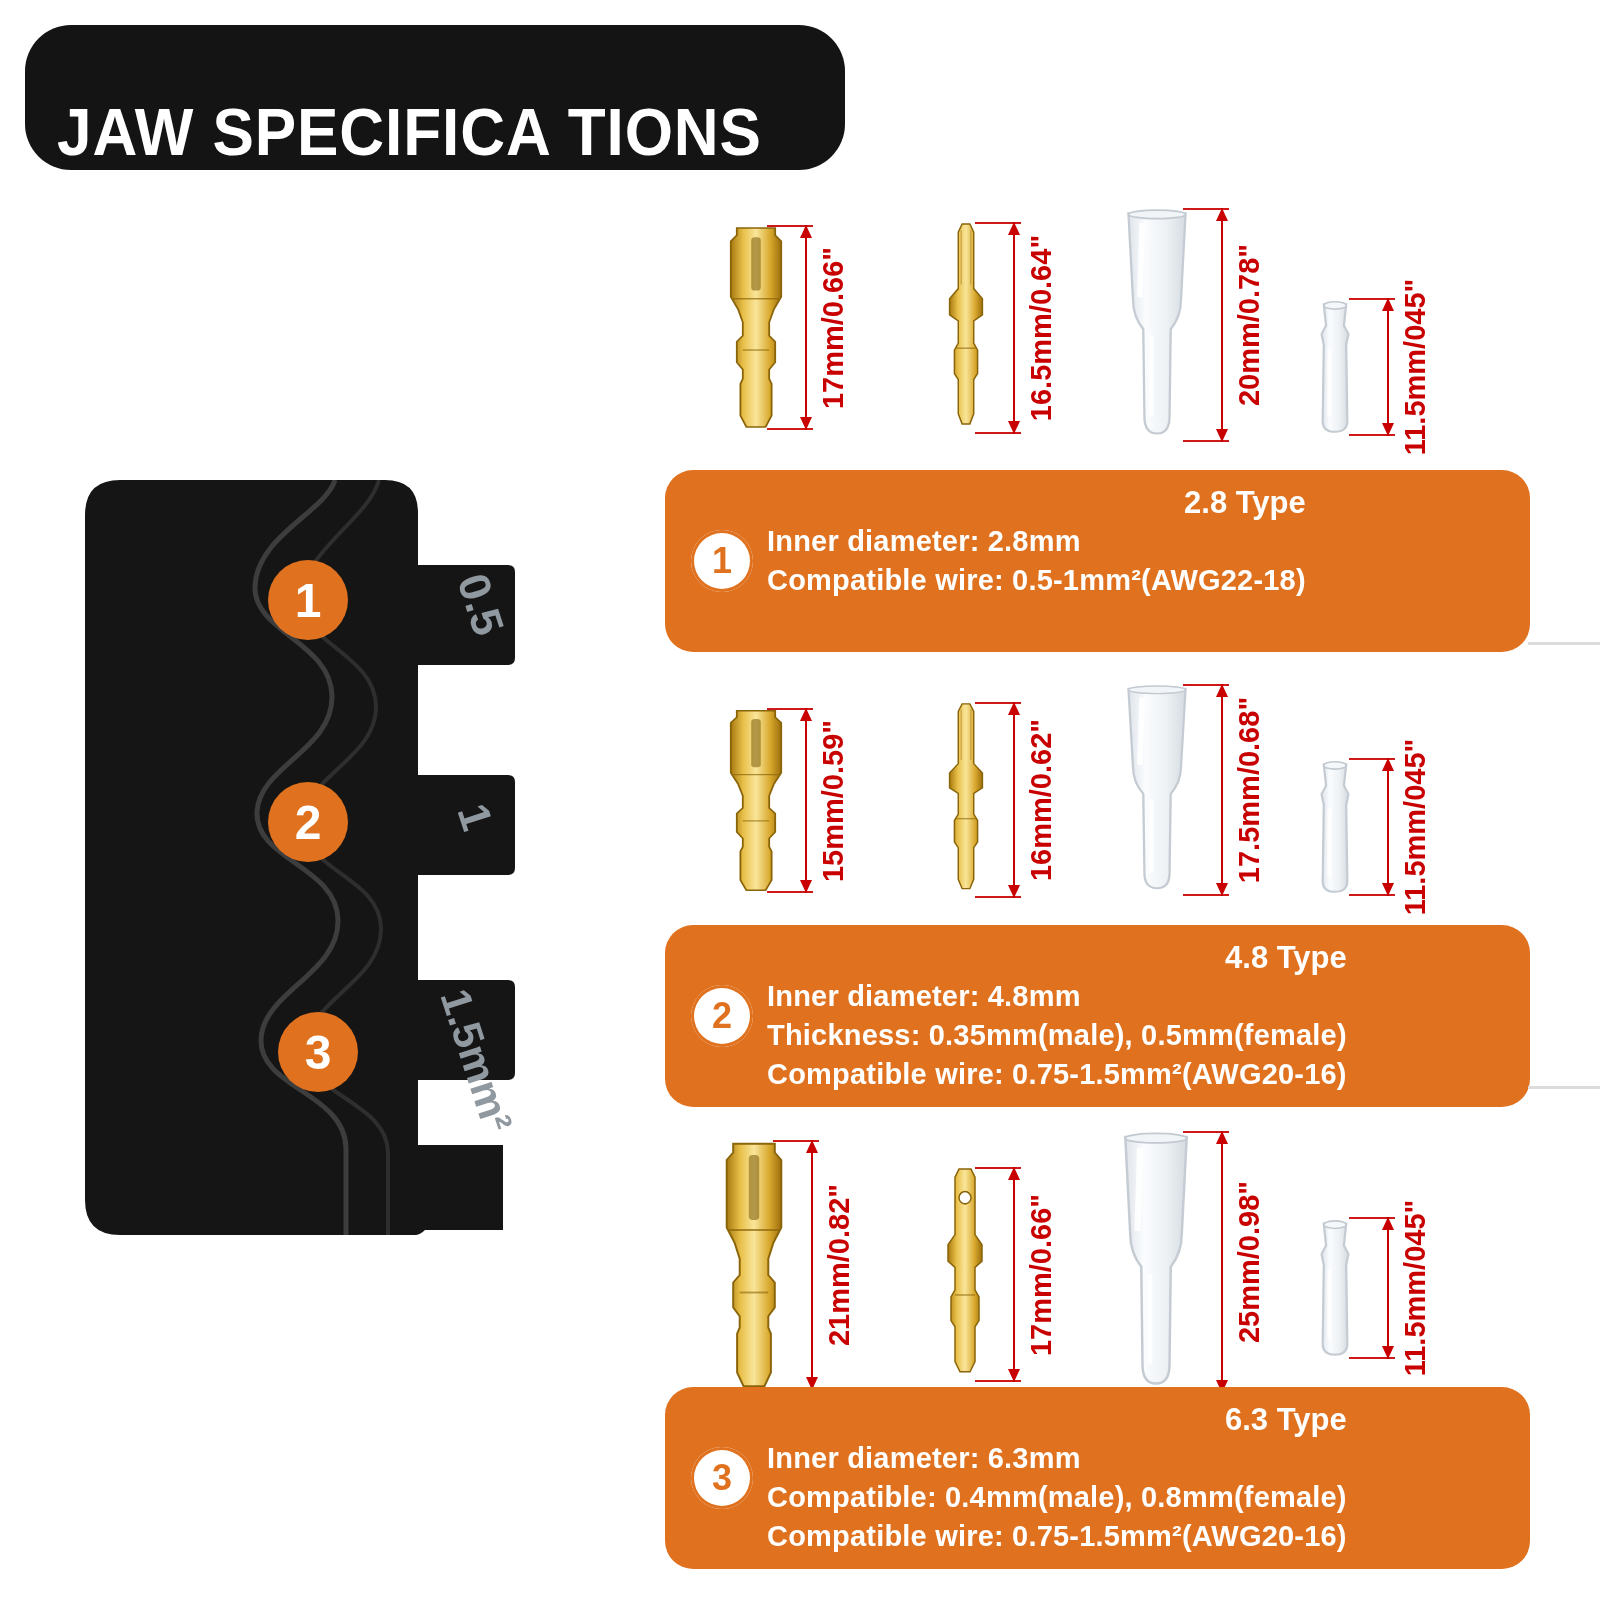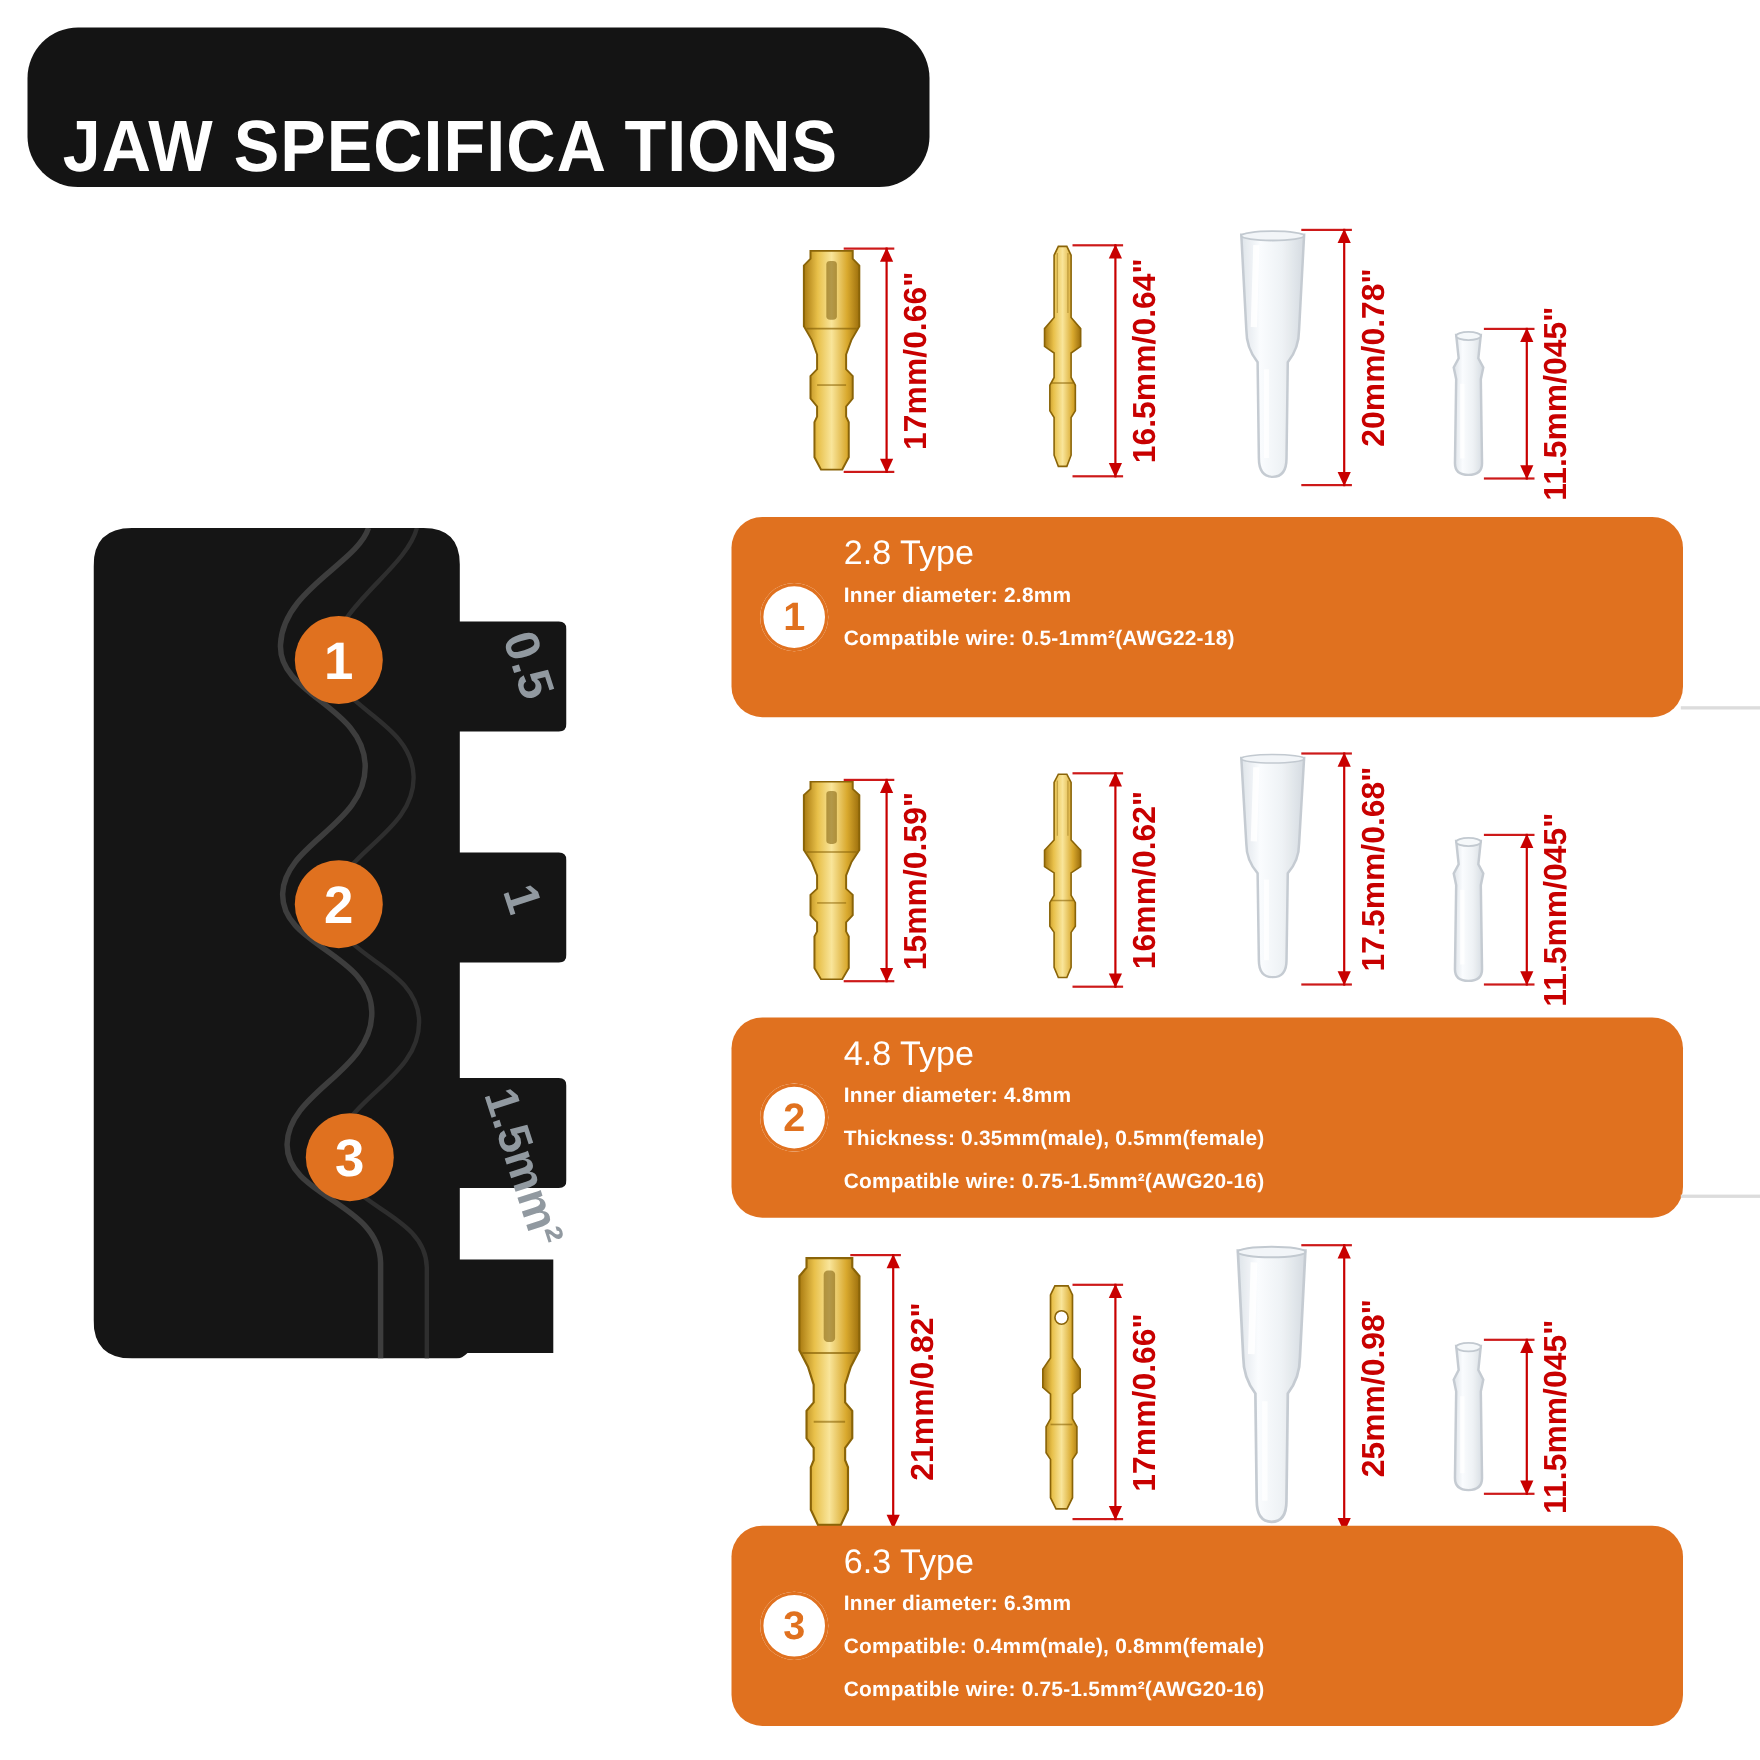--- a/index.html
+++ b/index.html
@@ -17,22 +17,22 @@
 
   
   .section{position:absolute;left:665px;width:935px;}
   .term{position:absolute;}
 
   .banner{position:absolute;left:0;width:865px;height:182px;background:#E0711F;border-radius:28px;}
   .badge{position:absolute;left:26px;top:50%;transform:translateY(-50%);width:62px;height:62px;
          border-radius:50%;background:#ffffff;color:#E0711F;font-size:36px;font-weight:800;
          display:flex;align-items:center;justify-content:center;box-shadow:0 0 0 3px #E0711F inset;}
   .banner-text{position:absolute;left:102px;top:13px;color:#ffffff;}
-  .type-label{font-size:31px;font-weight:400;line-height:39px;}
-  .spec-line{font-size:19px;font-weight:600;line-height:39px;letter-spacing:.2px;}
+  .type-label{font-size:31px;font-weight:700;line-height:39px;text-align:right;}
+  .spec-line{font-size:29px;font-weight:600;line-height:39px;letter-spacing:.2px;}
 
   
   .dim{position:absolute;width:58px;}
   .dim .arrow{position:absolute;left:0;top:0;height:100%;width:2px;background:#C80000;}
   .dim .arrow::before{content:"";position:absolute;top:0;left:-5px;width:0;height:0;
        border-left:6px solid transparent;border-right:6px solid transparent;border-bottom:13px solid #C80000;}
   .dim .arrow::after{content:"";position:absolute;bottom:0;left:-5px;width:0;height:0;
        border-left:6px solid transparent;border-right:6px solid transparent;border-top:13px solid #C80000;}
   .dim .tick{position:absolute;height:2px;width:46px;left:-38px;background:#C80000;opacity:.9;}
   .dim .t-top{top:0;} .dim .t-bot{bottom:0;}

